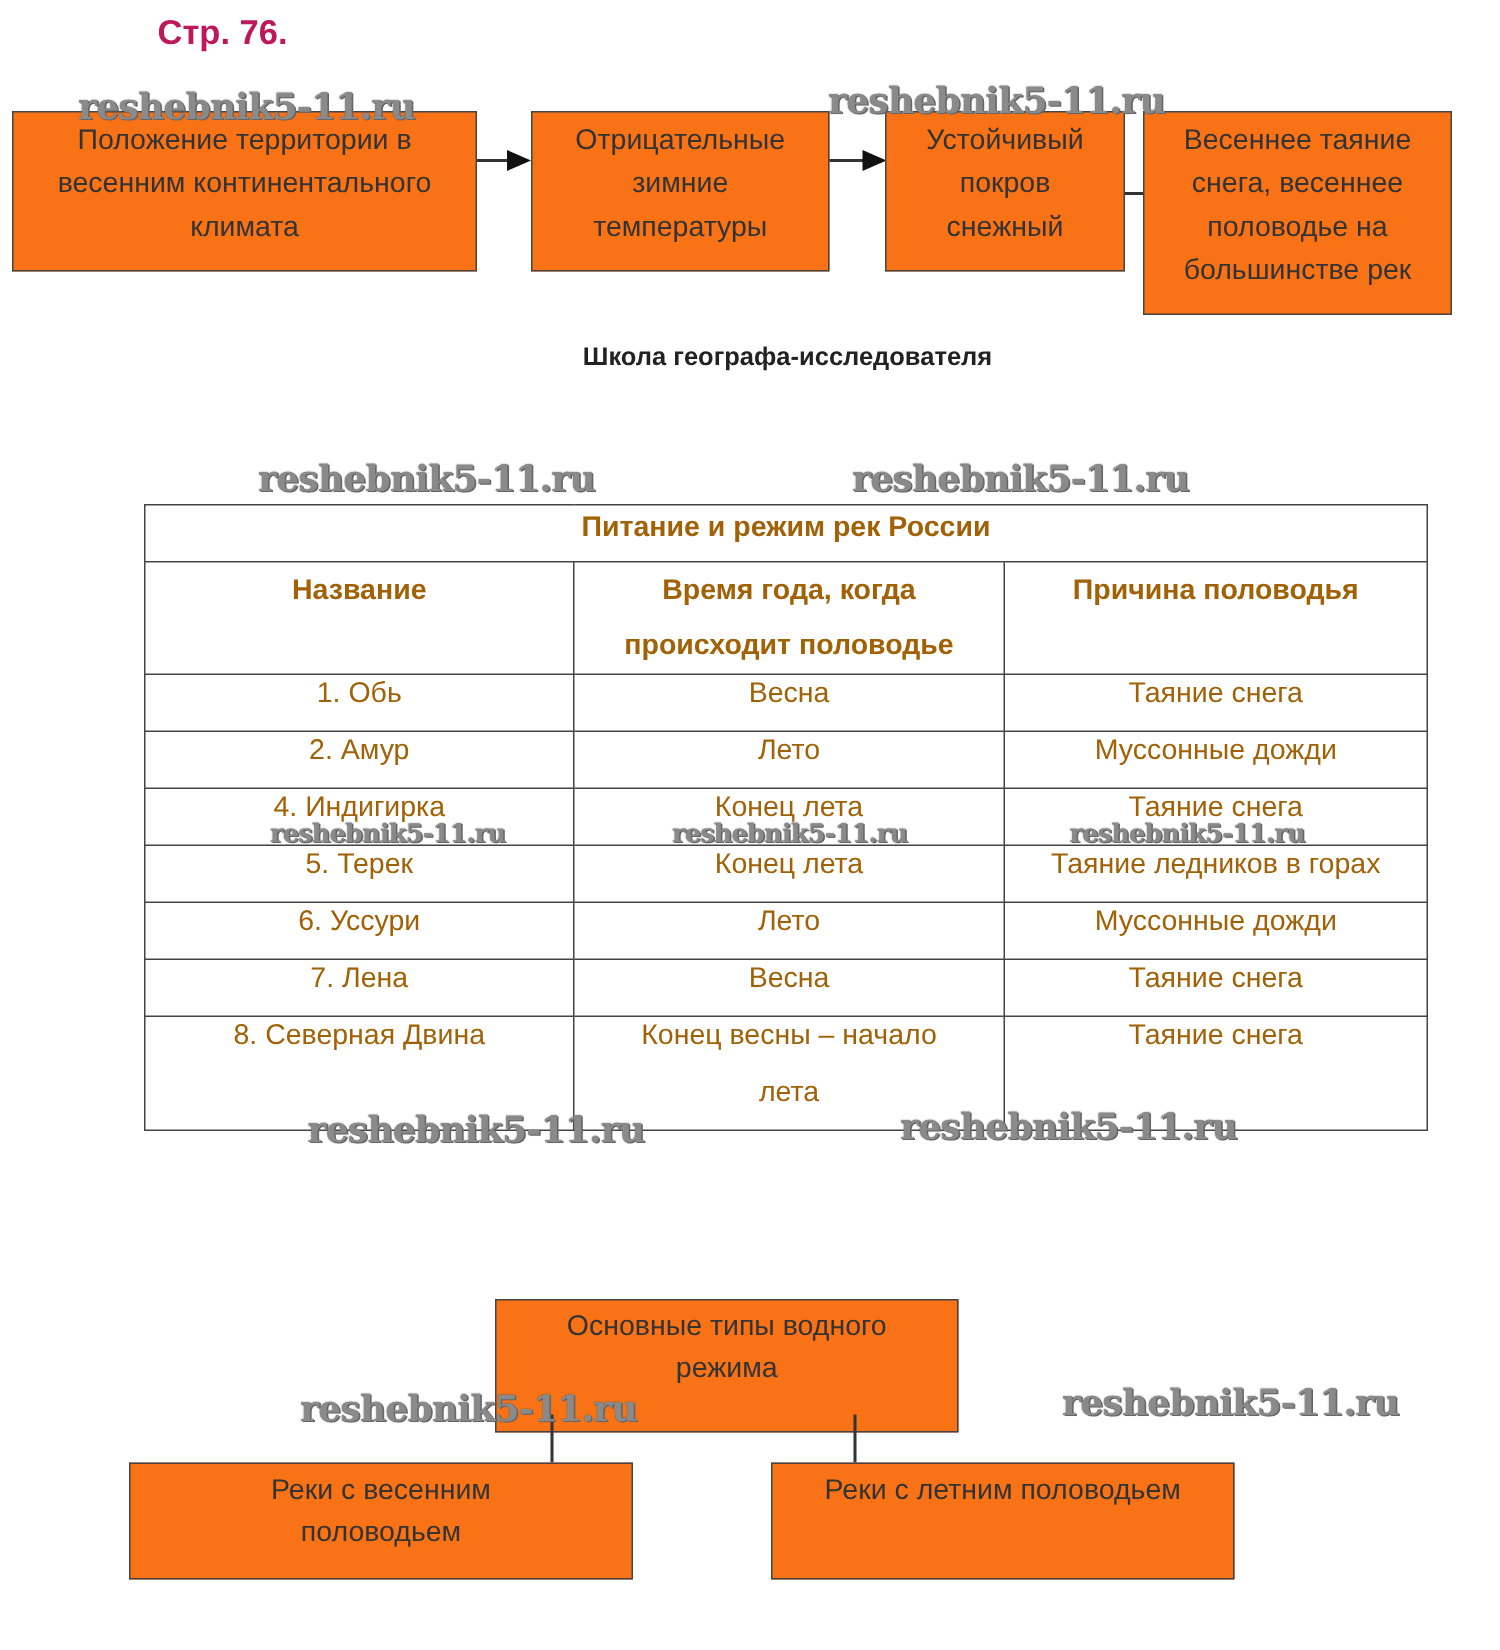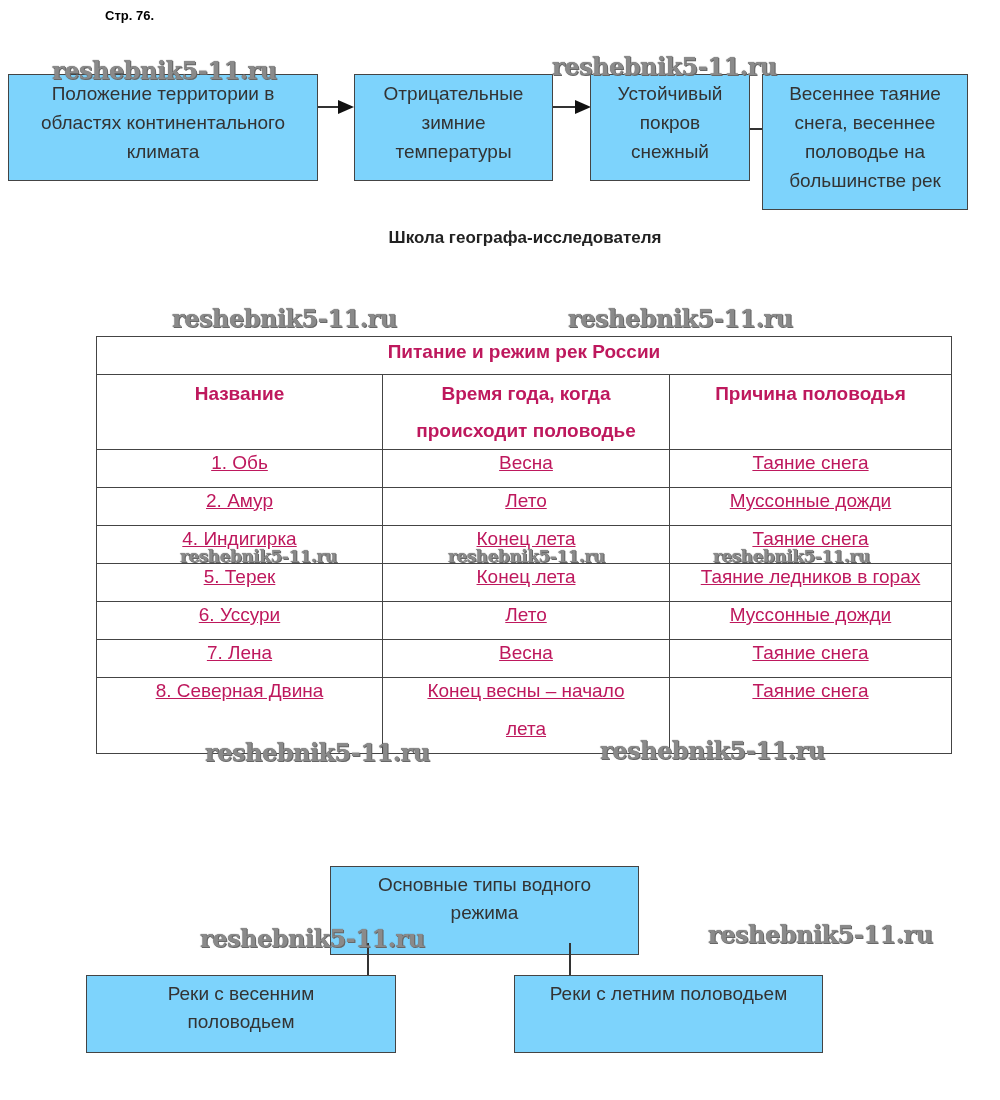--- a/index.html
+++ b/index.html
@@ -1,48 +1,48 @@
 <!DOCTYPE html>
 <html><head>
 <meta charset="utf-8">
 <style>
   html, body { margin: 0; padding: 0; background: #ffffff; }
   body { width: 1000px; height: 1100px; position: relative; overflow: hidden;
          font-family: "Liberation Sans", sans-serif; color: #2a2a2a; }
   .abs { position: absolute; }
-  .page-label { left: 105px; top: 8px; font-size: 13px; font-weight: bold; color: #000000; text-align: right; }
-  .box { position: absolute; border: 1.5px solid #444; background: #7dd3fc; box-sizing: border-box;
+  .page-label { left: 105px; top: 8px; font-size: 23px; font-weight: bold; color: #be185d; text-align: right; }
+  .box { position: absolute; border: 1.5px solid #444; background: #f97316; box-sizing: border-box;
          text-align: center; font-size: 19px; line-height: 29px; color: #333; padding-top: 4px; }
   .line { position: absolute; background: #333; }
   .arrowhead { position: absolute; width: 0; height: 0; border-top: 7px solid transparent;
                border-bottom: 7px solid transparent; border-left: 16px solid #111; }
   .section-title { left: 0; width: 1050px; top: 228px; text-align: center; font-size: 17px;
                    font-weight: bold; color: #222; }
   .wm { position: absolute; font-family: "DejaVu Serif", serif; font-weight: bold; font-size: 24px;
         color: #8a8a8a; letter-spacing: -0.5px; white-space: nowrap;
         text-shadow: 0 0 1px #555, 1px 1px 0 #6a6a6a; }
   .wm.small { font-size: 17px; }
   table.rivers { position: absolute; left: 96px; top: 336px; width: 856px; border-collapse: collapse;
-                 font-size: 19px; color: #be185d; }
+                 font-size: 19px; color: #a16207; }
   table.rivers td, table.rivers th { border: 1.2px solid #444; text-align: center; vertical-align: top;
                  padding: 0; font-weight: normal; }
   table.rivers .caption-row th { height: 37px; line-height: 30px; font-weight: bold; }
   table.rivers .head-row th { height: 74px; line-height: 37px; font-weight: bold; }
-  table.rivers td { height: 37px; line-height: 26px; text-decoration: underline; }
+  table.rivers td { height: 37px; line-height: 26px; }
   table.rivers tr.tall td { height: 75px; line-height: 26px; }
   table.rivers tr.tall td .second { display: block; margin-top: 12px; }
 </style>
 </head>
 <body>
 
 <div class="abs page-label">Стр. 76.</div>
 
 <div class="box" style="left:8px;top:74px;width:310px;height:107px;">
   <div>Положение территории в</div>
-  <div>областях континентального</div>
+  <div>весенним континентального</div>
   <div>климата</div>
 </div>
 <div class="line" style="left:318px;top:106px;width:22px;height:1.5px;"></div>
 <div class="arrowhead" style="left:338px;top:100px;"></div>
 
 <div class="box" style="left:354px;top:74px;width:199px;height:107px;">
   <div>Отрицательные</div>
   <div>зимние</div>
   <div>температуры</div>
 </div>
@@ -120,21 +120,21 @@
 </tbody>
   </table>
 
 <div class="box" style="left:330px;top:866px;width:309px;height:89px;line-height:28px;">
   <div>Основные типы водного</div>
   <div>режима</div>
 </div>
 <div class="line" style="left:367px;top:943px;width:1.5px;height:32px;"></div>
 <div class="line" style="left:569px;top:943px;width:1.5px;height:32px;"></div>
 
-<div class="box" style="left:86px;top:975px;width:310px;height:78px;line-height:28px;">
+<div class="box" style="left:86px;top:975px;width:336px;height:78px;line-height:28px;">
   <div>Реки с весенним</div>
   <div>половодьем</div>
 </div>
 <div class="box" style="left:514px;top:975px;width:309px;height:78px;line-height:28px;">
   <div>Реки с летним половодьем</div>
 </div>
 
 <div class="wm" style="left:52px;top:56px;">reshebnik5-11.ru</div>
 <div class="wm" style="left:552px;top:52px;">reshebnik5-11.ru</div>
 <div class="wm" style="left:172px;top:304px;">reshebnik5-11.ru</div>

